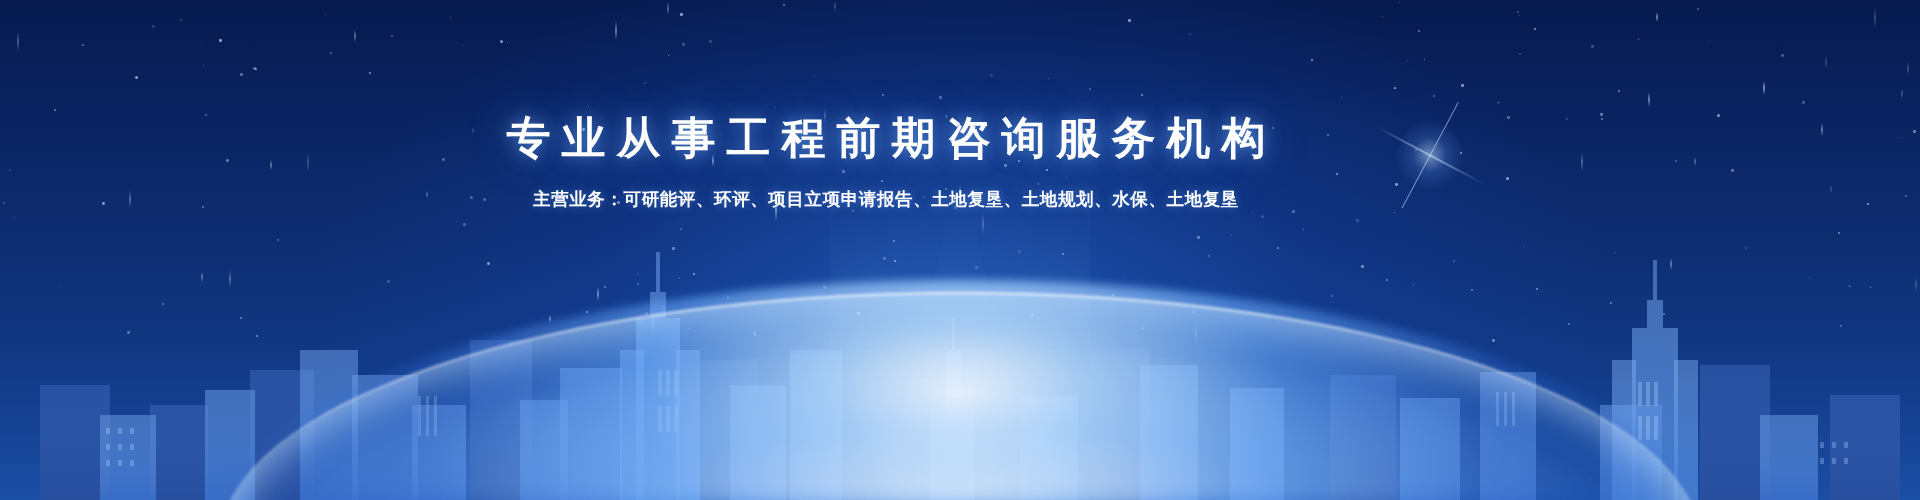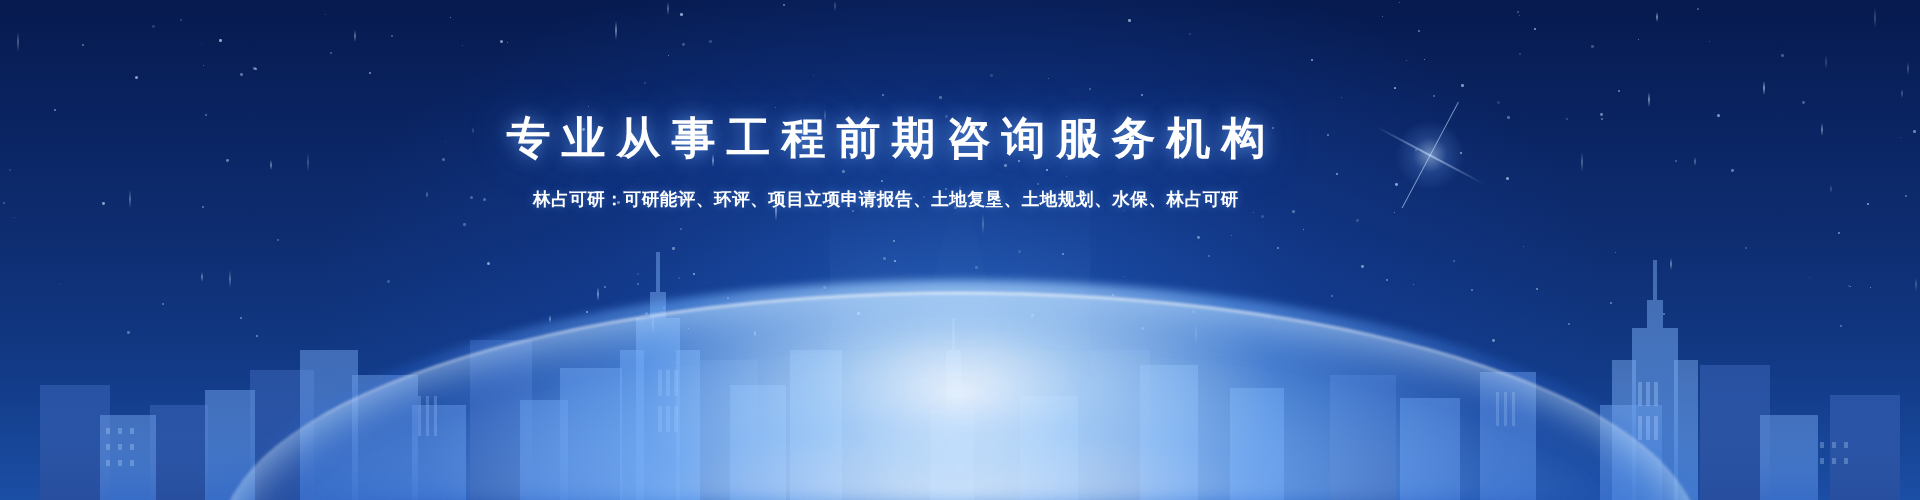--- a/index.html
+++ b/index.html
@@ -438,16 +438,16 @@
 
   <div class="dome"></div>
   <div class="domeline"></div>
   <div class="floorglow"></div>
 
   <div class="content">
 
     <h1 class="headline">专业从事工程前期咨询服务机构</h1>
 
 
-    <div class="services">林占可研：可研能评、环评、项目立项申请报告、土地复垦、土地规划、水保、林占可研</div>
+    <div class="services">主营业务：可研能评、环评、项目立项申请报告、土地复垦、土地规划、水保、土地复垦</div>
   </div>
 
 </div>
 
 </body></html>

